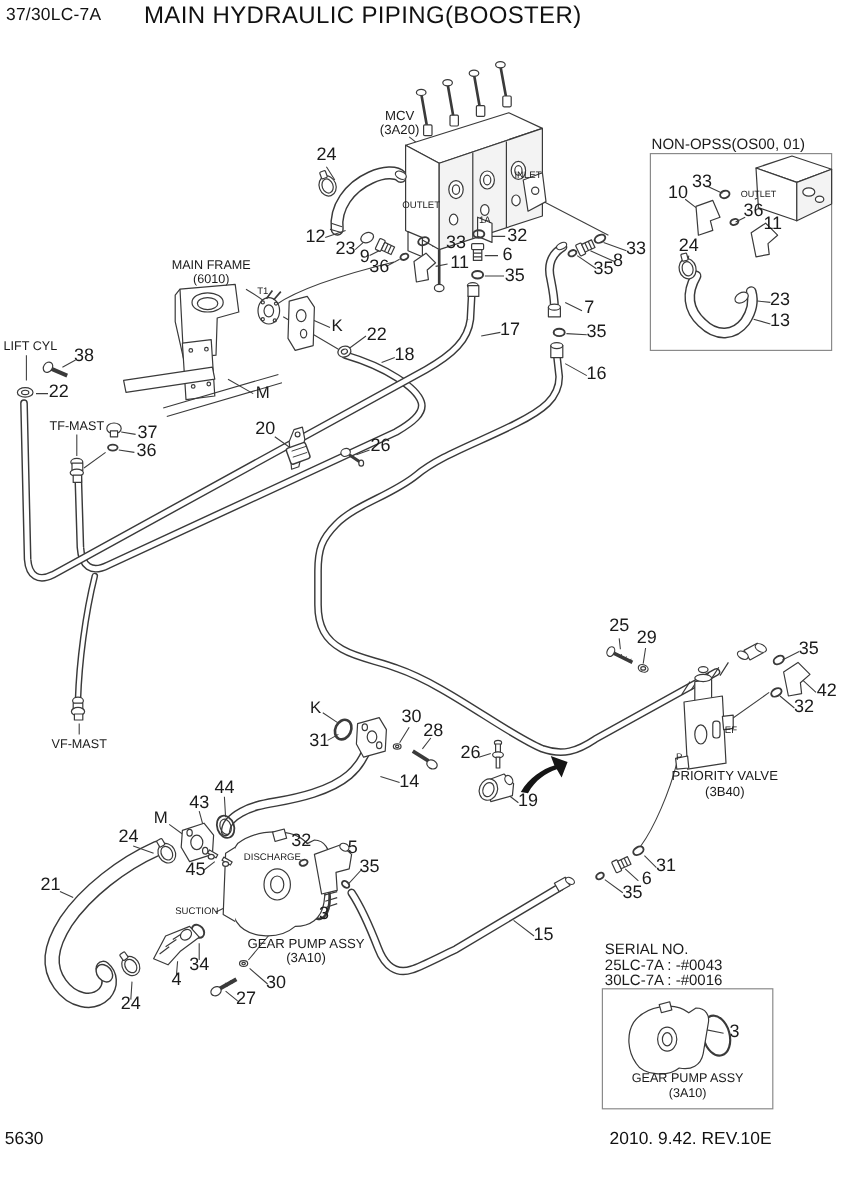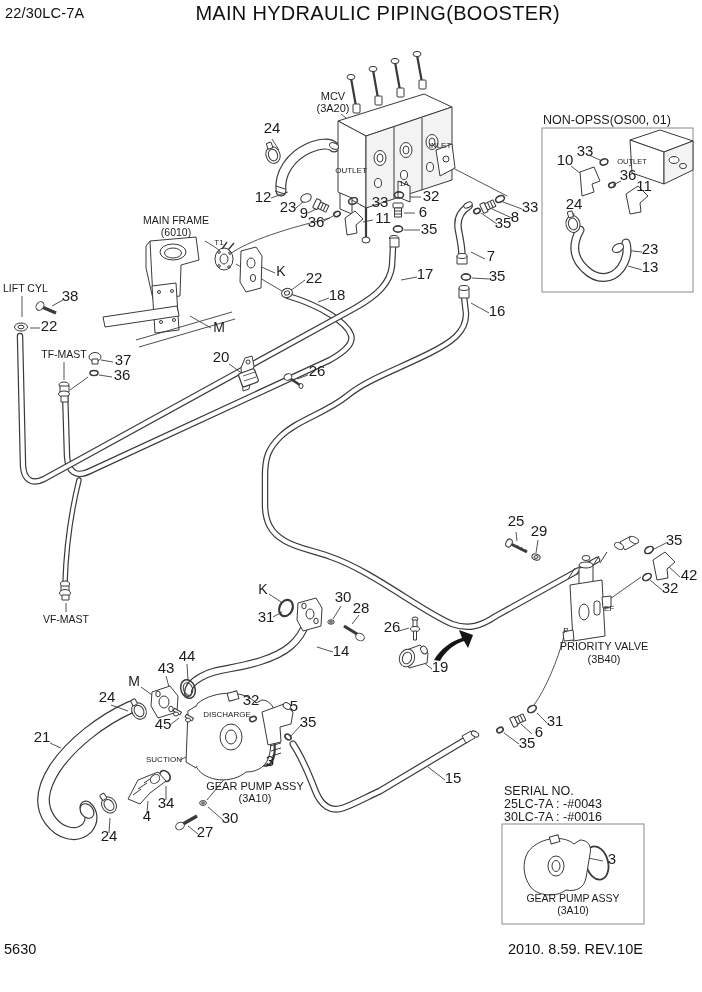--- a/index.html
+++ b/index.html
@@ -1,35 +1,35 @@
 <!DOCTYPE html>
 <html><head>
 <meta charset="utf-8">
 <style>
   html,body{margin:0;padding:0;background:#fff;}
   body{width:702px;height:992px;position:relative;font-family:"Liberation Sans",sans-serif;color:#111;overflow:hidden;}
   .hdr-model{position:absolute;left:5px;top:5px;font-size:14.5px;letter-spacing:.2px;}
-  .hdr-title{position:absolute;left:120px;top:2px;width:440px;text-align:right;font-size:20px;letter-spacing:.3px;}
+  .hdr-title{position:absolute;left:120px;top:2px;width:440px;text-align:left;font-size:20px;letter-spacing:.3px;}
   .ftr-page{position:absolute;left:4px;top:941px;font-size:14.5px;}
   .ftr-rev{position:absolute;left:508px;top:941px;font-size:14.5px;}
   svg#diagram{position:absolute;left:0;top:0;}
   .tube{stroke:#3a3a3a;fill:none;stroke-linecap:round;stroke-linejoin:round;}
   .tube-inner{stroke:#fff;fill:none;stroke-linecap:round;stroke-linejoin:round;}
   .leader{stroke:#3f3f3f;stroke-width:.9;fill:none;}
   .art{stroke:#3a3a3a;stroke-width:1;fill:none;stroke-linejoin:round;}
   .fw{fill:#fff;}
   .sh{fill:#f3f3f3;}
   .bold-ring{stroke-width:2.2;}
   #callouts-layer text{fill:#1b1b1b;font-family:"Liberation Sans",sans-serif;}
   .box{stroke:#8a8a8a;stroke-width:1;fill:none;}
 </style>
 </head>
 <body>
 
-<div class="hdr-model">22/30LC-7A</div>
+<div class="hdr-model">37/30LC-7A</div>
 <div class="hdr-title">MAIN HYDRAULIC PIPING(BOOSTER)</div>
 
 <svg id="diagram" width="702" height="992" viewBox="0 0 702 992">
 
   <g>
     <path class="tube" d="M 79,480 C 71,512 66,552 65,583" stroke-width="5.5"></path>
       <path class="tube-inner" d="M 79,480 C 71,512 66,552 65,583" stroke-width="3.1"></path>
     <path class="tube" d="M 65,390 L 67,456 C 68,472 76,478 90,471 L 330,360 C 344,352 354,344 351,335 C 347,323 322,306 288,296" stroke-width="6.5"></path>
       <path class="tube-inner" d="M 65,390 L 67,456 C 68,472 76,478 90,471 L 330,360 C 344,352 354,344 351,335 C 347,323 322,306 288,296" stroke-width="4.1"></path>
     <path class="tube" d="M 20,336 L 23,466 C 24,480 32,485 44,479 L 355,308 C 378,295 390,283 392,266 L 393,247" stroke-width="6.5"></path>
@@ -480,13 +480,13 @@
       <text x="504" y="795" font-size="12.5" text-anchor="start">SERIAL NO.</text>
       <text x="504" y="808" font-size="12.5" text-anchor="start">25LC-7A : -#0043</text>
       <text x="504" y="821" font-size="12.5" text-anchor="start">30LC-7A : -#0016</text>
       <text x="612" y="864" font-size="15" text-anchor="middle">3</text>
       <text x="573" y="902" font-size="10.5" text-anchor="middle">GEAR PUMP ASSY</text>
       <text x="573" y="914" font-size="10.5" text-anchor="middle">(3A10)</text>
     </g>
 </svg>
 
 <div class="ftr-page">5630</div>
-<div class="ftr-rev">2010. 8.59.  REV.10E</div>
+<div class="ftr-rev">2010. 9.42.  REV.10E</div>
 
 </body></html>

